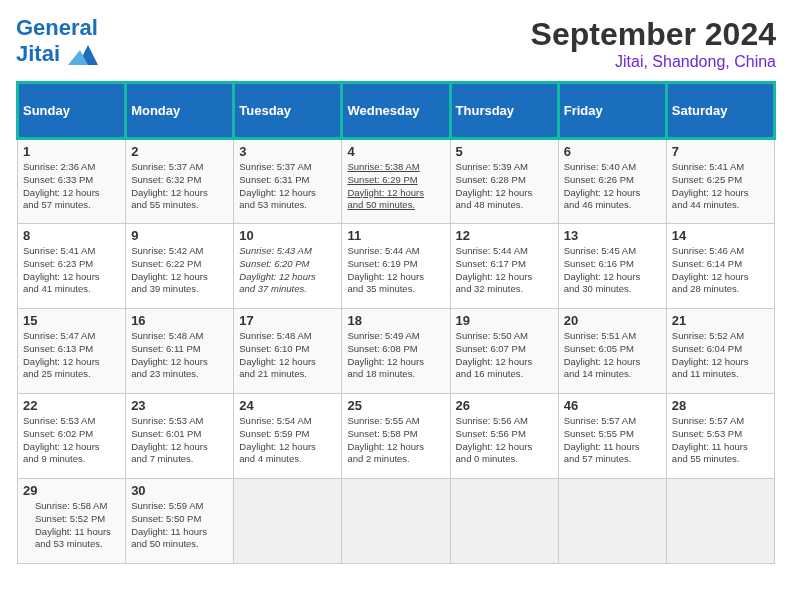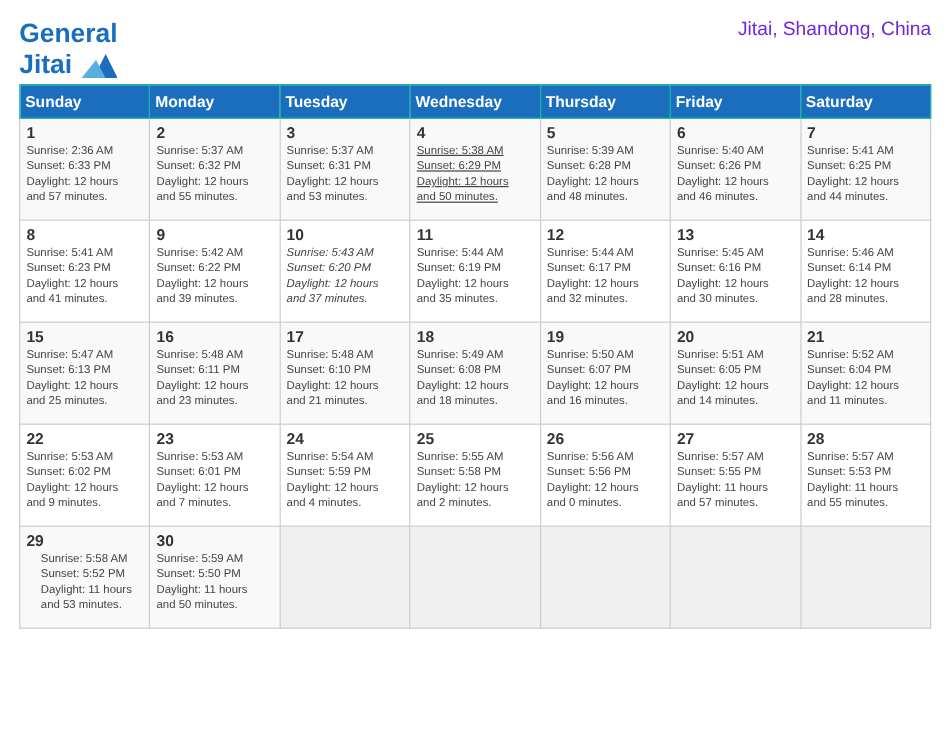--- a/index.html
+++ b/index.html
@@ -7,20 +7,21 @@
       font-family: Arial, sans-serif;
       background: #fff;
       width: 792px;
       min-height: 612px;
       padding: 16px;
     }
     .header-area {
       display: flex;
       justify-content: space-between;
       align-items: flex-start;
+      margin-bottom: 10px;
     }
     .logo {
       display: flex;
       align-items: center;
     }
     .logo-text {
       font-size: 22px;
       font-weight: bold;
       color: #333;
       line-height: 1.1;
@@ -46,23 +47,23 @@
     table {
       width: 100%;
       border-collapse: collapse;
       table-layout: fixed;
     }
     thead th {
       background-color: #1a6ebd;
       color: #fff;
       font-size: 13px;
       font-weight: bold;
-      padding: 6px 4px;
+      padding: 19px 4px;
       text-align: left;
-      border: 1px solid #14b8a6;
+      border: 3px solid #14b8a6;
     }
     tbody td {
       border: 1px solid #ccc;
       vertical-align: top;
       padding: 4px 5px;
       font-size: 10px;
       color: #333;
       min-height: 80px;
       height: 85px;
     }
@@ -97,20 +98,21 @@
         <span>General</span><br>
         <span style="color:#1a6ebd;">Jitai</span>
         <svg class="logo-icon" viewBox="0 0 30 30" style="display:inline-block;vertical-align:middle;margin-left:2px;">
           <polygon points="10,25 20,5 30,25" fill="#1a6ebd"></polygon>
           <polygon points="0,25 12,10 20,25" fill="#5aade0"></polygon>
         </svg>
       </div>
     </div>
   </div>
   <div class="title-area">
+    <div class="month-title">September 2024</div>
     <div class="location-title">Jitai, Shandong, China</div>
   </div>
 </div>
 
 <table>
   <thead>
     <tr>
       <th>Sunday</th>
       <th>Monday</th>
       <th>Tuesday</th>
@@ -304,21 +306,21 @@
 and 2 minutes.</div>
         </td>
         <td>
           <span class="day-num">26</span>
           <div class="day-info" style="white-space: pre-line;">Sunrise: 5:56 AM
 Sunset: 5:56 PM
 Daylight: 12 hours
 and 0 minutes.</div>
         </td>
         <td>
-          <span class="day-num">27</span>
+          <span class="day-num">46</span>
           <div class="day-info" style="white-space: pre-line;">Sunrise: 5:57 AM
 Sunset: 5:55 PM
 Daylight: 11 hours
 and 57 minutes.</div>
         </td>
         <td>
           <span class="day-num">28</span>
           <div class="day-info" style="white-space: pre-line;">Sunrise: 5:57 AM
 Sunset: 5:53 PM
 Daylight: 11 hours

